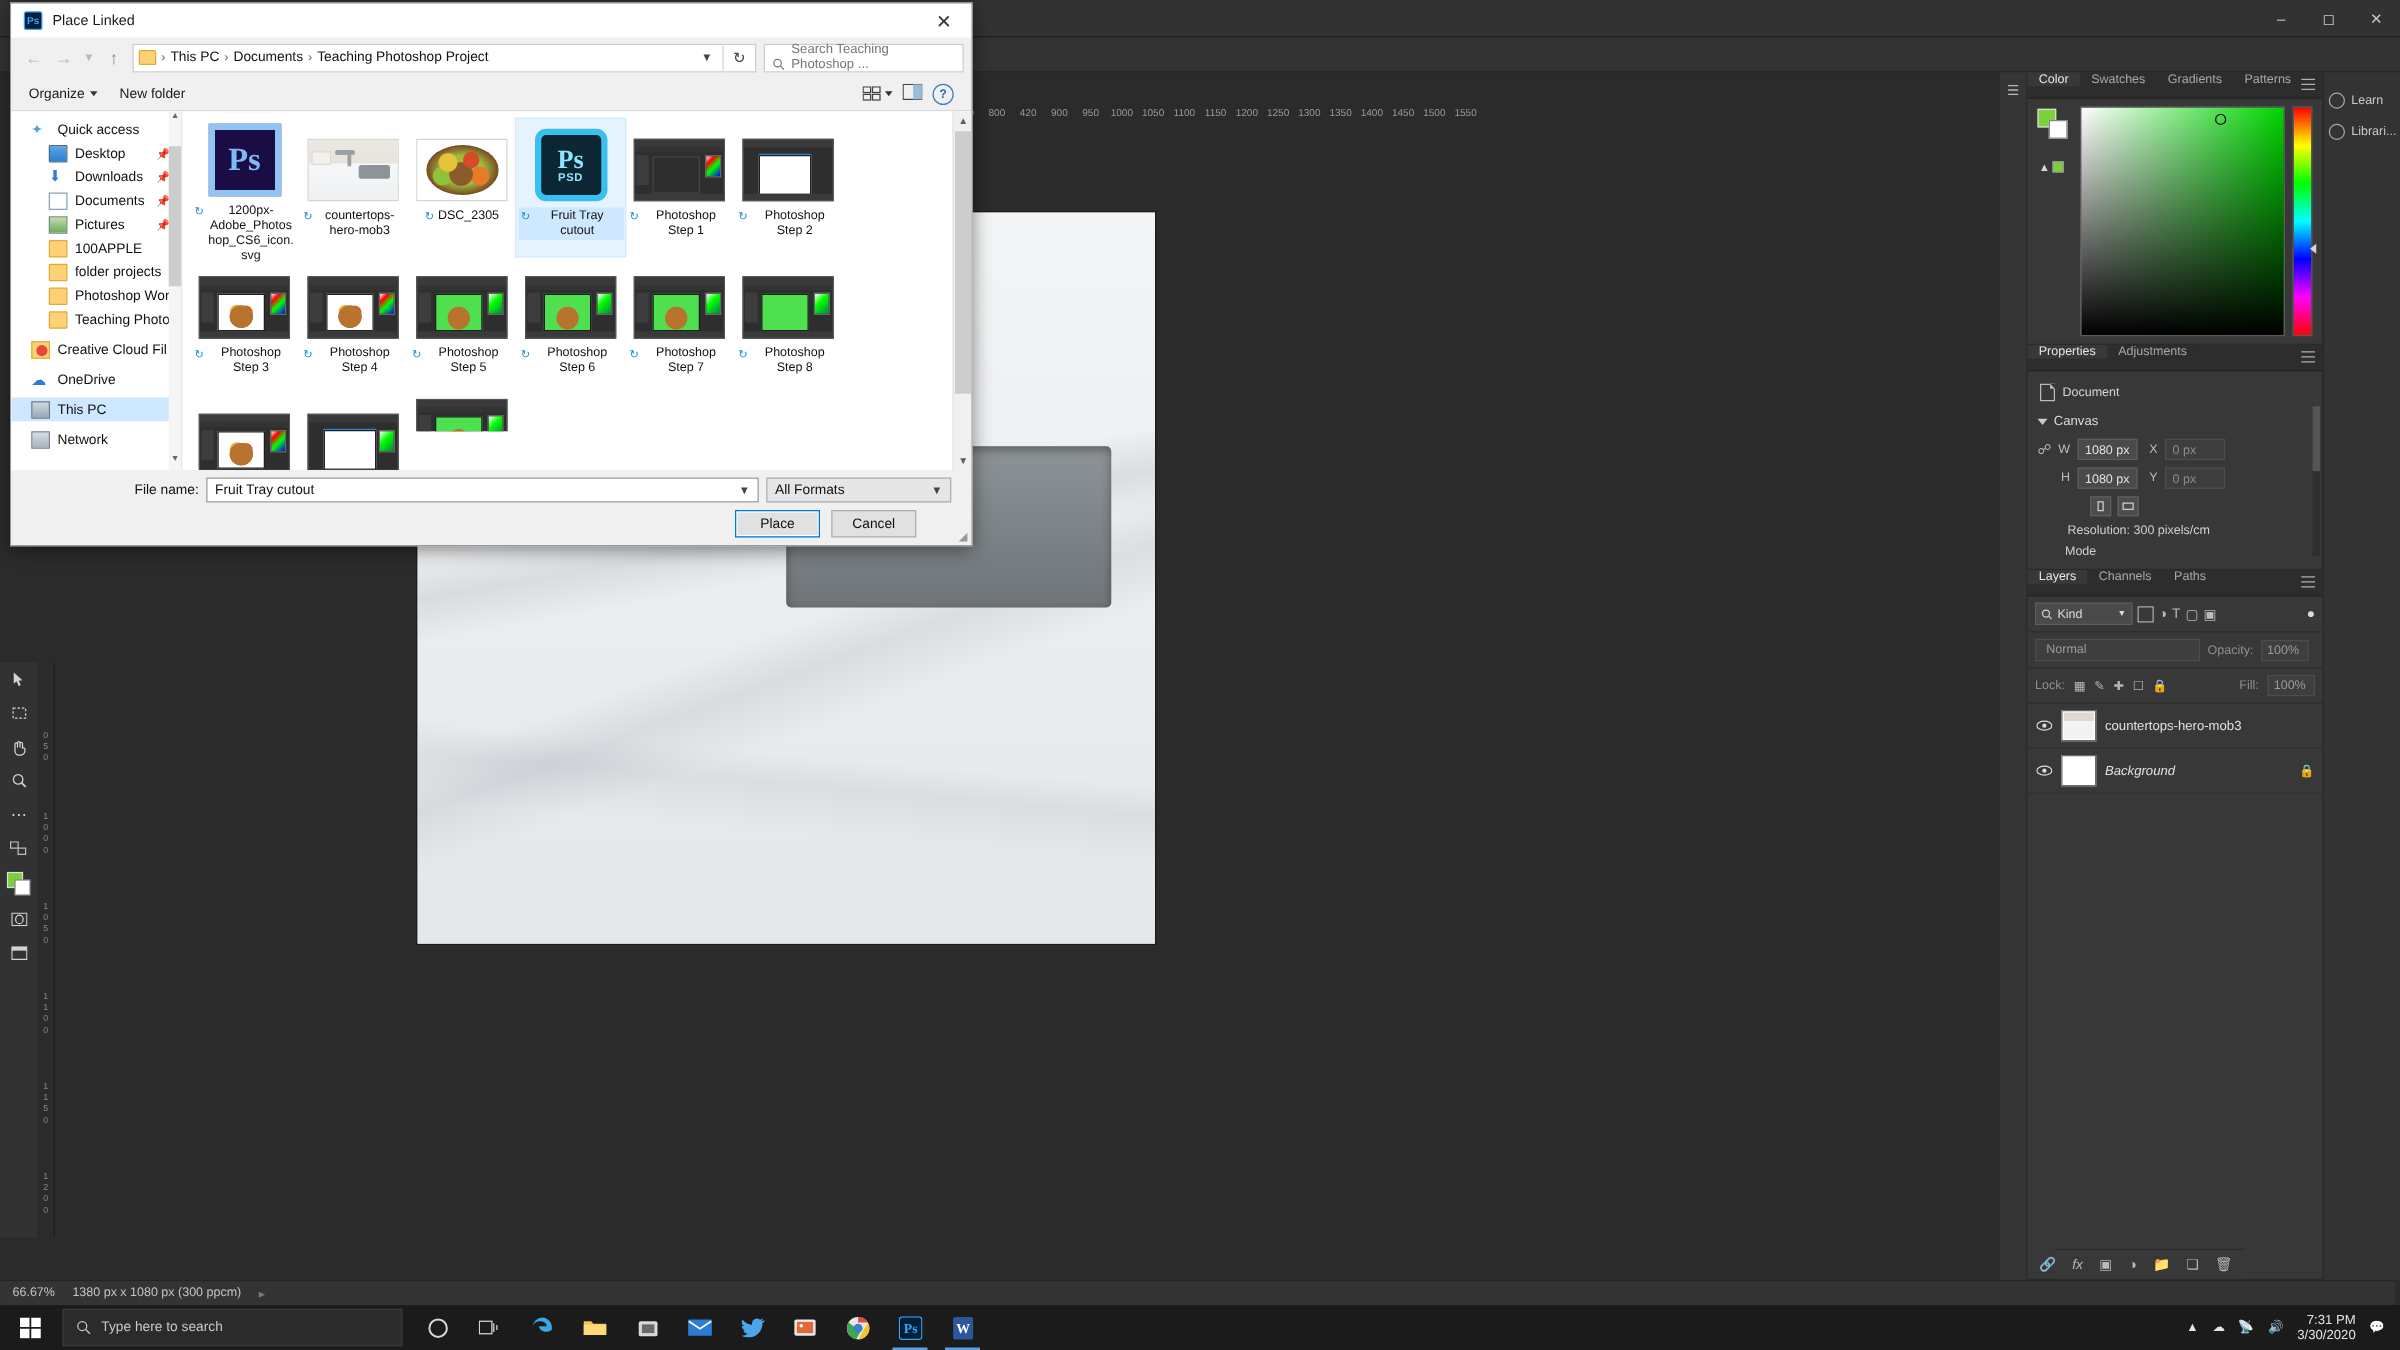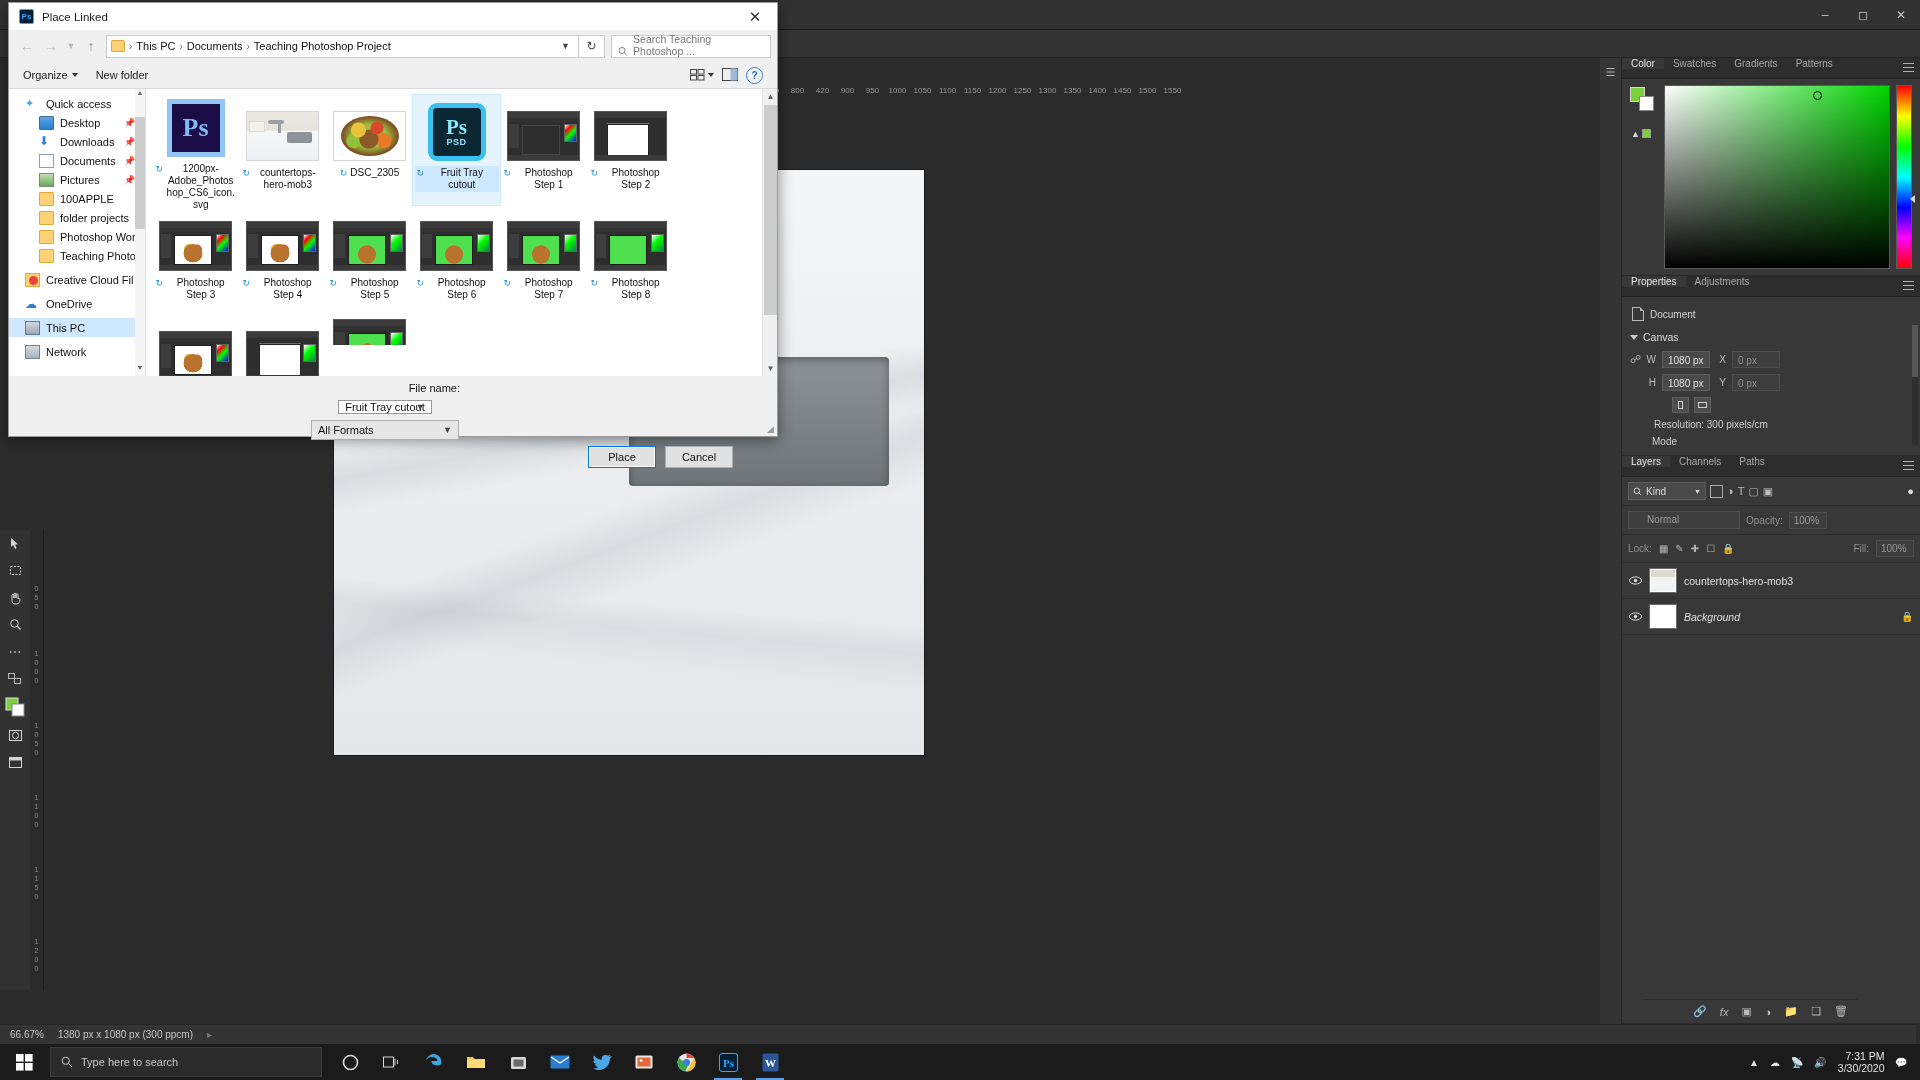--- a/index.html
+++ b/index.html
@@ -208,22 +208,22 @@
   .kind-sel {
     display:flex; align-items:center; gap:4px;
     background:#4a4a4a;border:1px solid #5c5c5c;height:18px;padding:0 4px; width:78px;
     color:#dcdcdc; font-size:10px;
   }
   .ico-sq { width:13px;height:13px;border:1px solid #aaa; display:inline-block; }
   .lyr-mode {
     display:flex; align-items:center; gap:6px; padding:5px 6px; border-bottom:1px solid #2d2d2d;
   }
   .mode-sel {
-    background:#3e3e3e;border:1px solid #4d4d4d;height:18px;width:112px;
-    color:#9a9a9a;font-size:10px;padding:2px 18px;
+    background:#3e3e3e;border:1px solid #4d4d4d;height:18px;width:132px;
+    color:#9a9a9a;font-size:10px;padding:2px 8px;
   }
   .op-box { background:#3e3e3e;border:1px solid #4d4d4d;height:17px;width:38px;color:#9a9a9a;font-size:10px;padding:2px 4px; }
   .lyr-lock { display:flex; align-items:center; gap:7px; padding:5px 6px; border-bottom:1px solid #2d2d2d; color:#b4b4b4; }
   .layer-row {
     display:flex; align-items:center; gap:7px; padding:5px 6px;
     border-bottom:1px solid #2f2f2f; min-height:34px;
   }
   .eye {
     width:14px; height:14px; flex:none; display:flex; align-items:center; justify-content:center;
   }
@@ -458,21 +458,21 @@
 
   .files-scroll {
     position:absolute; right:0; top:0; width:15px; bottom:0; background:#f0f0f0; border-left:1px solid #e3e3e3;
   }
   .fs-arr { width:15px;height:15px; display:flex;align-items:center;justify-content:center; color:#606060; font-size:8px; }
   .fs-thumb { position:absolute; left:1px; top:16px; width:13px; height:210px; background:#cdcdcd; }
 
   .dlg-footer {
     position:absolute; left:0; right:0; bottom:0; height:60px; background:#f0f0f0;
   }
-  .fname-row { display:flex; align-items:center; gap:6px; padding:6px 16px 0 0;flex-direction:column; }
+  .fname-row { display:flex; align-items:center; gap:6px; padding:6px 16px 0 0; }
   .fname-label { width:150px; text-align:right; font-size:11px; color:#111; }
   .fname-input {
     flex:1; height:20px; background:#fff; border:1px solid #999;
     display:flex; align-items:center; padding:0 6px; font-size:11px; color:#111; position:relative;
   }
   .fname-input .caret { position:absolute; right:6px; color:#444; font-size:9px; }
   .fmt-select {
     width:148px; height:20px; background:#e6e6e6; border:1px solid #adadad;
     display:flex; align-items:center; padding:0 6px; font-size:11px; color:#111; position:relative;
   }
@@ -749,20 +749,30 @@
             <span style="font-style:italic">fx</span>
             <span>▣</span>
             <span>◑</span>
             <span>📁</span>
             <span>❏</span>
             <span>🗑</span>
           </div>
         </div>
       </div>
 
+      <div class="ps-railright">
+        <div class="rail-item">
+          <span class="rail-dot"></span>
+          <span>Learn</span>
+        </div>
+        <div class="rail-item">
+          <span class="rail-dot"></span>
+          <span>Librari...</span>
+        </div>
+      </div>
     </div>
 
     <div class="ps-status">
       <span>66.67%</span>
       <span>1380 px x 1080 px (300 ppcm)</span>
       <span class="sep">▸</span>
     </div>
   </div>
 
   <div class="dlg">

